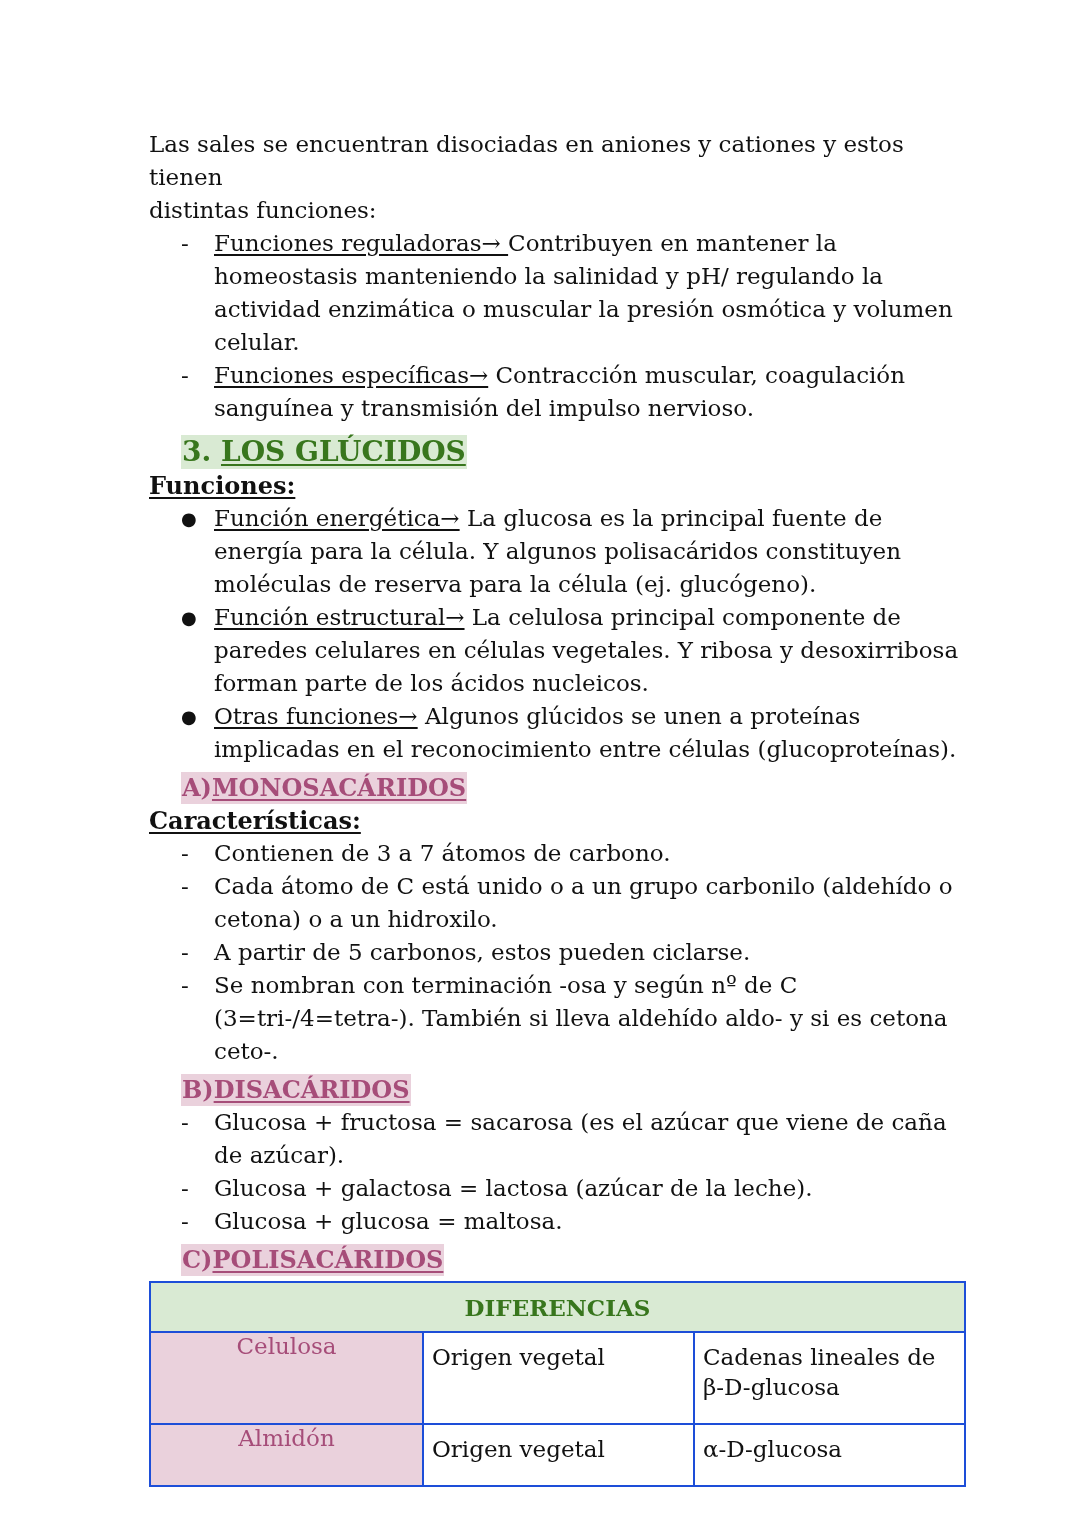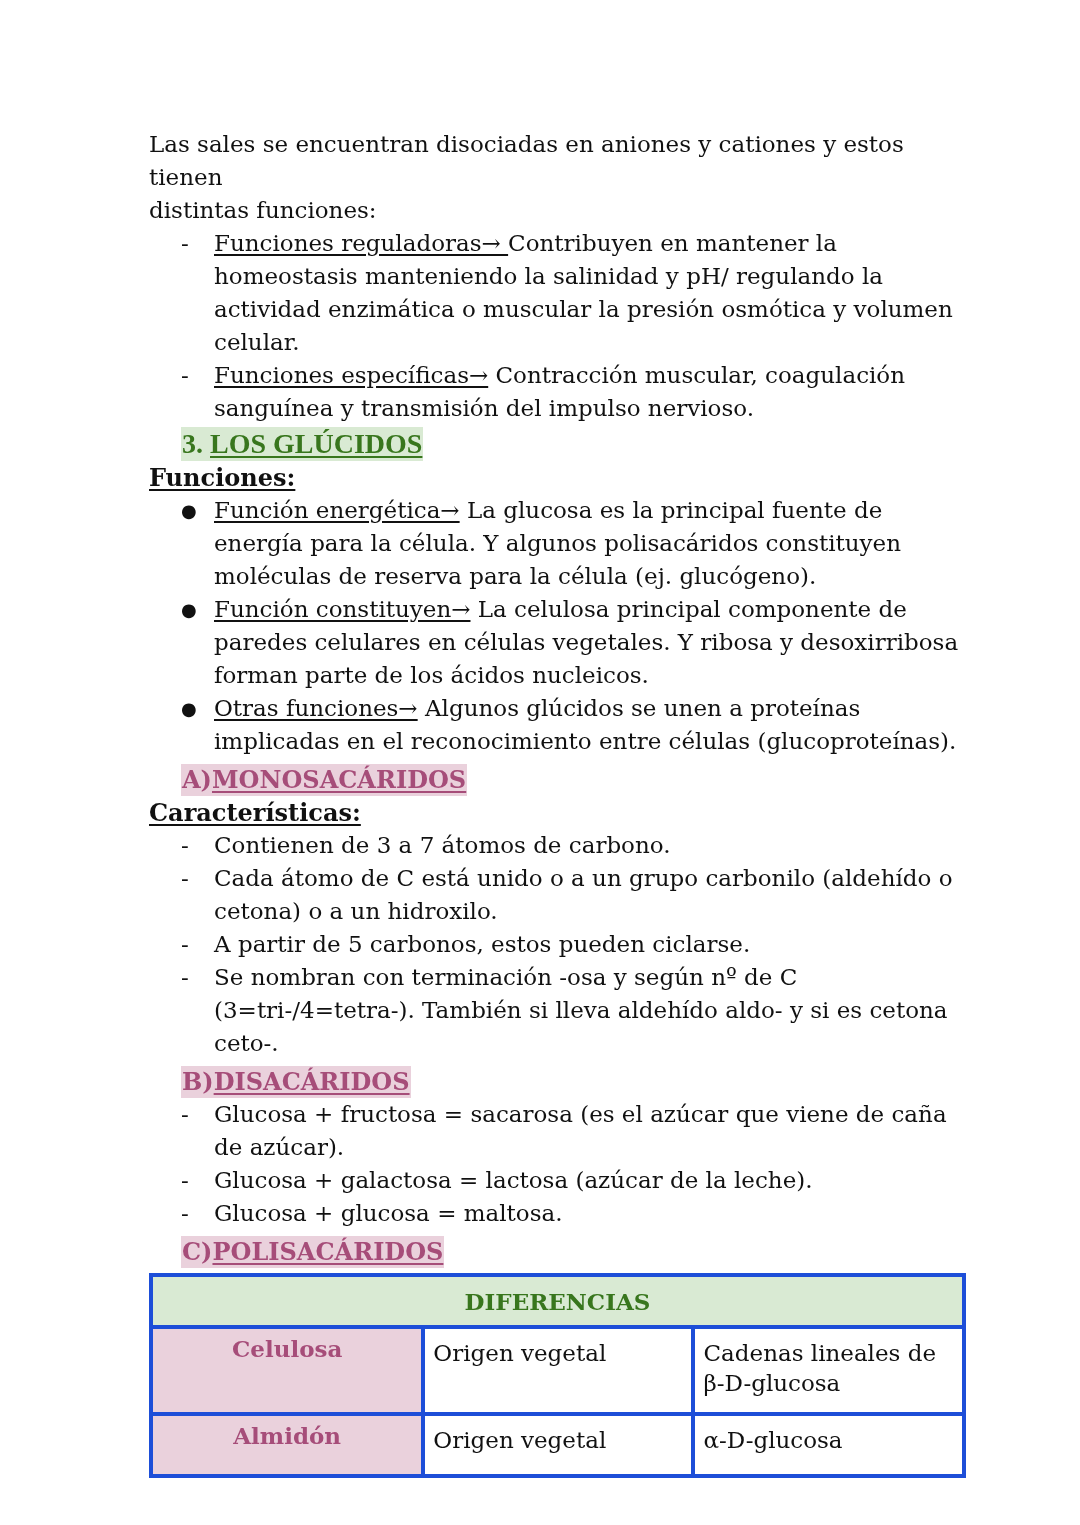--- a/index.html
+++ b/index.html
@@ -22,30 +22,30 @@
   .h-green .u { text-decoration-thickness: 2px; }
   .h-bold { font-weight: bold; font-size: 24px; line-height: 33px; text-decoration: underline; text-underline-offset: 3px; display: inline-block; }
   .h-pink {
     display: inline-block; margin-left: 32px; background: #ead1dc;
     color: #a64d79; font-weight: bold; font-size: 24px; line-height: 32px; padding: 0 1px; margin-top: 6px;
   }
   table.diff {
     border-collapse: collapse; width: 817px; margin-top: 5px;
     font-size: 23px;
   }
-  table.diff td { border: 4px solid #1d4ed8; vertical-align: top; margin-top: 20px; }
+  table.diff td { border: 2px solid #1d4ed8; vertical-align: top; margin-top: 20px; }
   .th-cell {
     background: #d9ead3; color: #38761d; font-weight: bold; text-align: center;
     height: 46px; vertical-align: middle !important; font-size: 23px;
   }
   .name-cell {
-    background: #ead1dc; color: #a64d79; font-weight: bold; text-align: center;
-    width: 270px; padding-top: 6px;
+    background: #ead1dc; color: #a64d79; font-weight: normal; text-align: center;
+    width: 270px; padding-top: 0;
   }
-  .cell { padding: 9px 8px 14px 8px; line-height: 30px; width: 254px; }
+  .cell { padding: 9px 8px 21px 8px; line-height: 30px; width: 254px; }
 </style>
 </head>
 <body>
 
 <div class="page">
 
   <p class="p">
     <span>Las sales se encuentran disociadas en aniones y cationes y estos tienen</span><br>
     <span>distintas funciones:</span>
   </p>
@@ -54,34 +54,34 @@
     <li class="li">
       <span class="marker">-</span>
       <span class="u">Funciones reguladoras→ </span><span>Contribuyen en mantener la homeostasis manteniendo la salinidad y pH/ regulando la actividad enzimática o muscular la presión osmótica y volumen celular.</span>
     </li>
     <li class="li">
       <span class="marker">-</span>
       <span class="u">Funciones específicas→</span><span> Contracción muscular, coagulación sanguínea y transmisión del impulso nervioso.</span>
     </li>
   </ul>
 
-  <div style="margin-top:2px;font-family:Liberation Serif, serif;">
+  <div style="margin-top:10px;">
     <span class="h-green"><span>3. </span><span class="u">LOS GLÚCIDOS</span></span>
   </div>
 
   <div class="h-bold">Funciones:</div>
 
   <ul class="list">
     <li class="li">
       <span class="marker bullet">●</span>
       <span class="u">Función energética→</span><span> La glucosa es la principal fuente de energía para la célula. Y algunos polisacáridos constituyen moléculas de reserva para la célula (ej. glucógeno).</span>
     </li>
     <li class="li">
       <span class="marker bullet">●</span>
-      <span class="u">Función constituyen→</span><span> La celulosa principal componente de paredes celulares en células vegetales. Y ribosa y desoxirribosa forman parte de los ácidos nucleicos.</span>
+      <span class="u">Función estructural→</span><span> La celulosa principal componente de paredes celulares en células vegetales. Y ribosa y desoxirribosa forman parte de los ácidos nucleicos.</span>
     </li>
     <li class="li">
       <span class="marker bullet">●</span>
       <span class="u">Otras funciones→</span><span> Algunos glúcidos se unen a proteínas implicadas en el reconocimiento entre células (glucoproteínas).</span>
     </li>
   </ul>
 
   <div>
     <span class="h-pink"><span>A)</span><span class="u">MONOSACÁRIDOS</span></span>
   </div>

